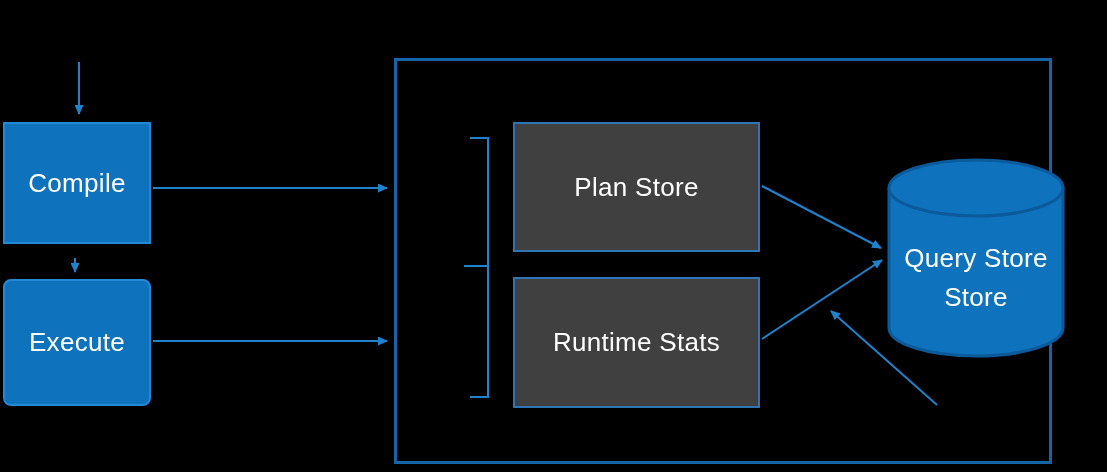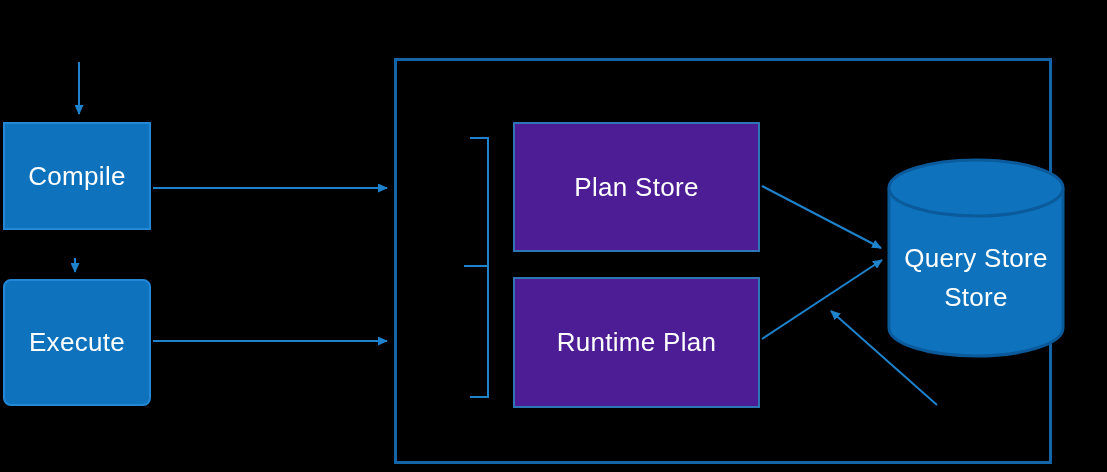--- a/index.html
+++ b/index.html
@@ -32,24 +32,24 @@
     font-weight: 400;
     z-index: 2;
     box-sizing: border-box;
     letter-spacing: 0.3px;
   }
   .node-blue {
     background: #0E72BD;
     border: 2px solid #2388D8;
   }
   .node-orange {
-    background: #4c1d95;
+    background: #404040;
     border: 2px solid #2E75B6;
   }
-  #compile-node { left: 3px;  top: 122px; width: 148px; height: 108px; }
+  #compile-node { left: 3px;  top: 122px; width: 148px; height: 122px; }
   #execute-node { left: 3px;  top: 279px; width: 148px; height: 127px; border-radius: 8px; }
   #plan-store-node    { left: 513px; top: 122px; width: 247px; height: 130px; }
   #runtime-stats-node { left: 513px; top: 277px; width: 247px; height: 131px; }
 
   #query-store-container {
     position: absolute;
     left: 394px; top: 58px;
     width: 658px; height: 406px;
     border: 3px solid #1464A8;
     box-sizing: border-box;
@@ -111,21 +111,21 @@
 
   <div id="execute-node" class="node node-blue">
     <span>Execute</span>
   </div>
 
   <div id="plan-store-node" class="node node-orange">
     <span>Plan Store</span>
   </div>
 
   <div id="runtime-stats-node" class="node node-orange">
-    <span>Runtime Plan</span>
+    <span>Runtime Stats</span>
   </div>
 
   <div id="cylinder-label">
     <span>Query Store</span>
     <span>Store</span>
   </div>
 
 </div>
 
 </body></html>

